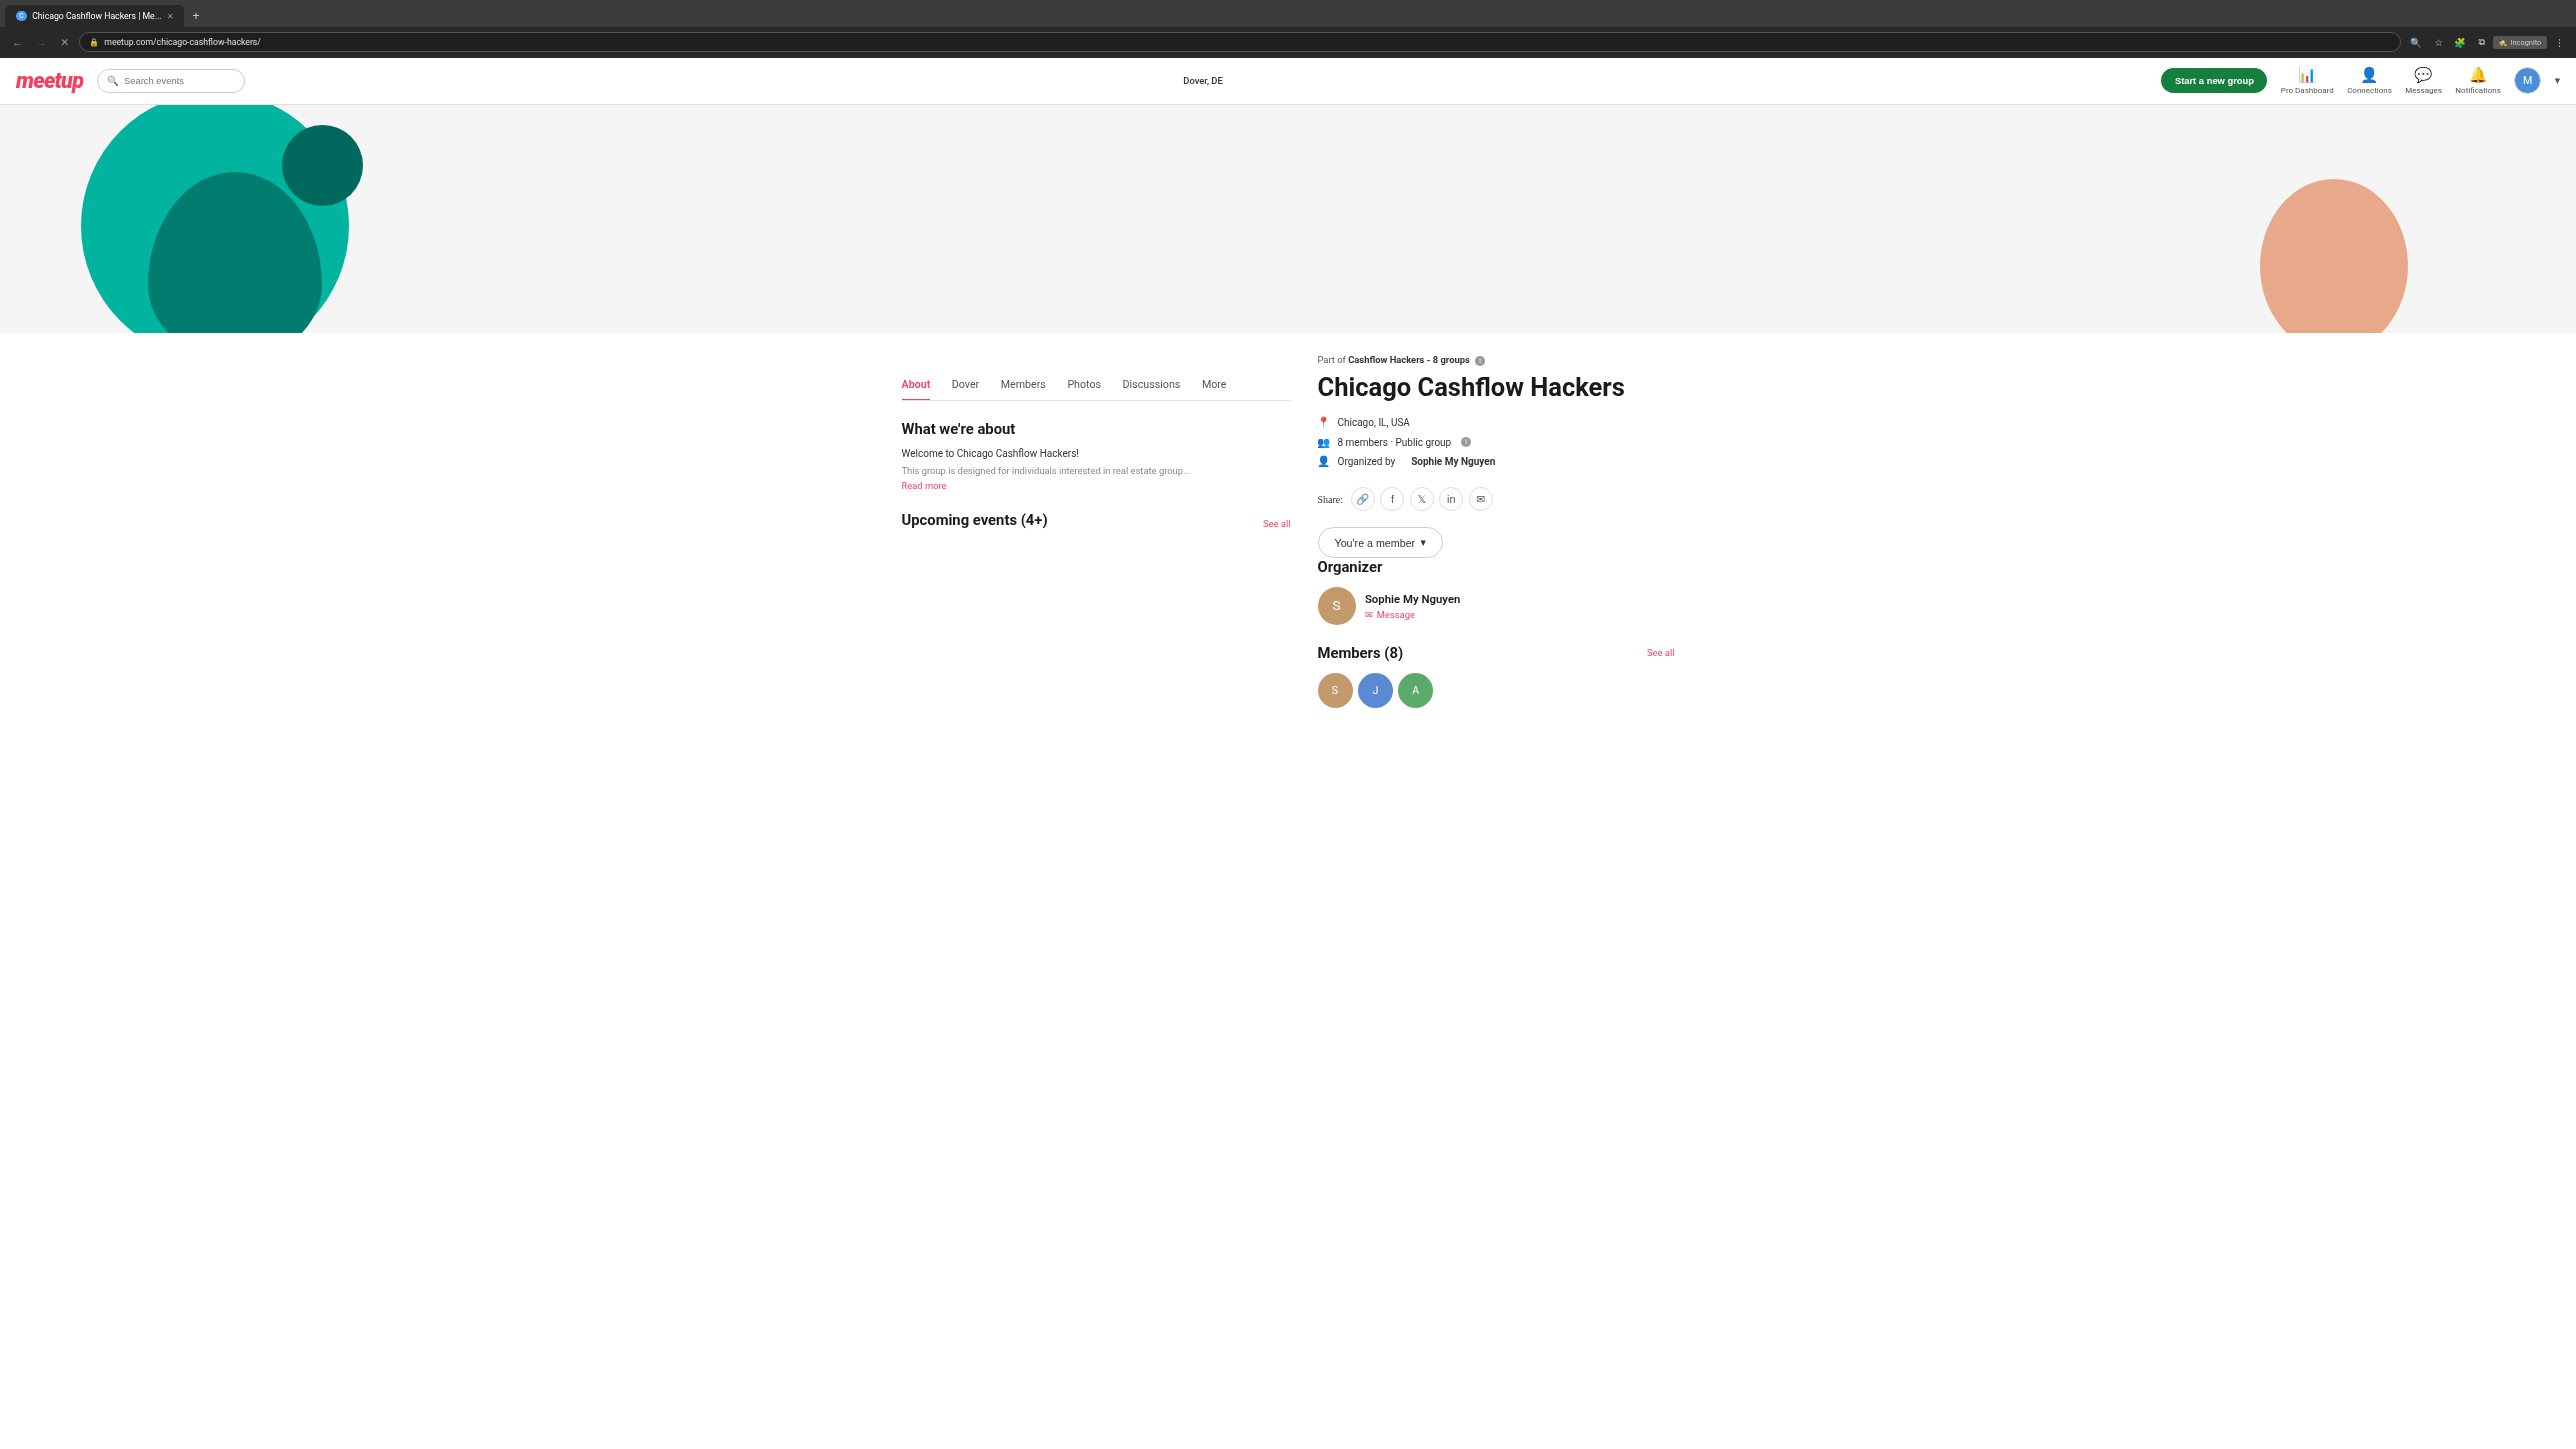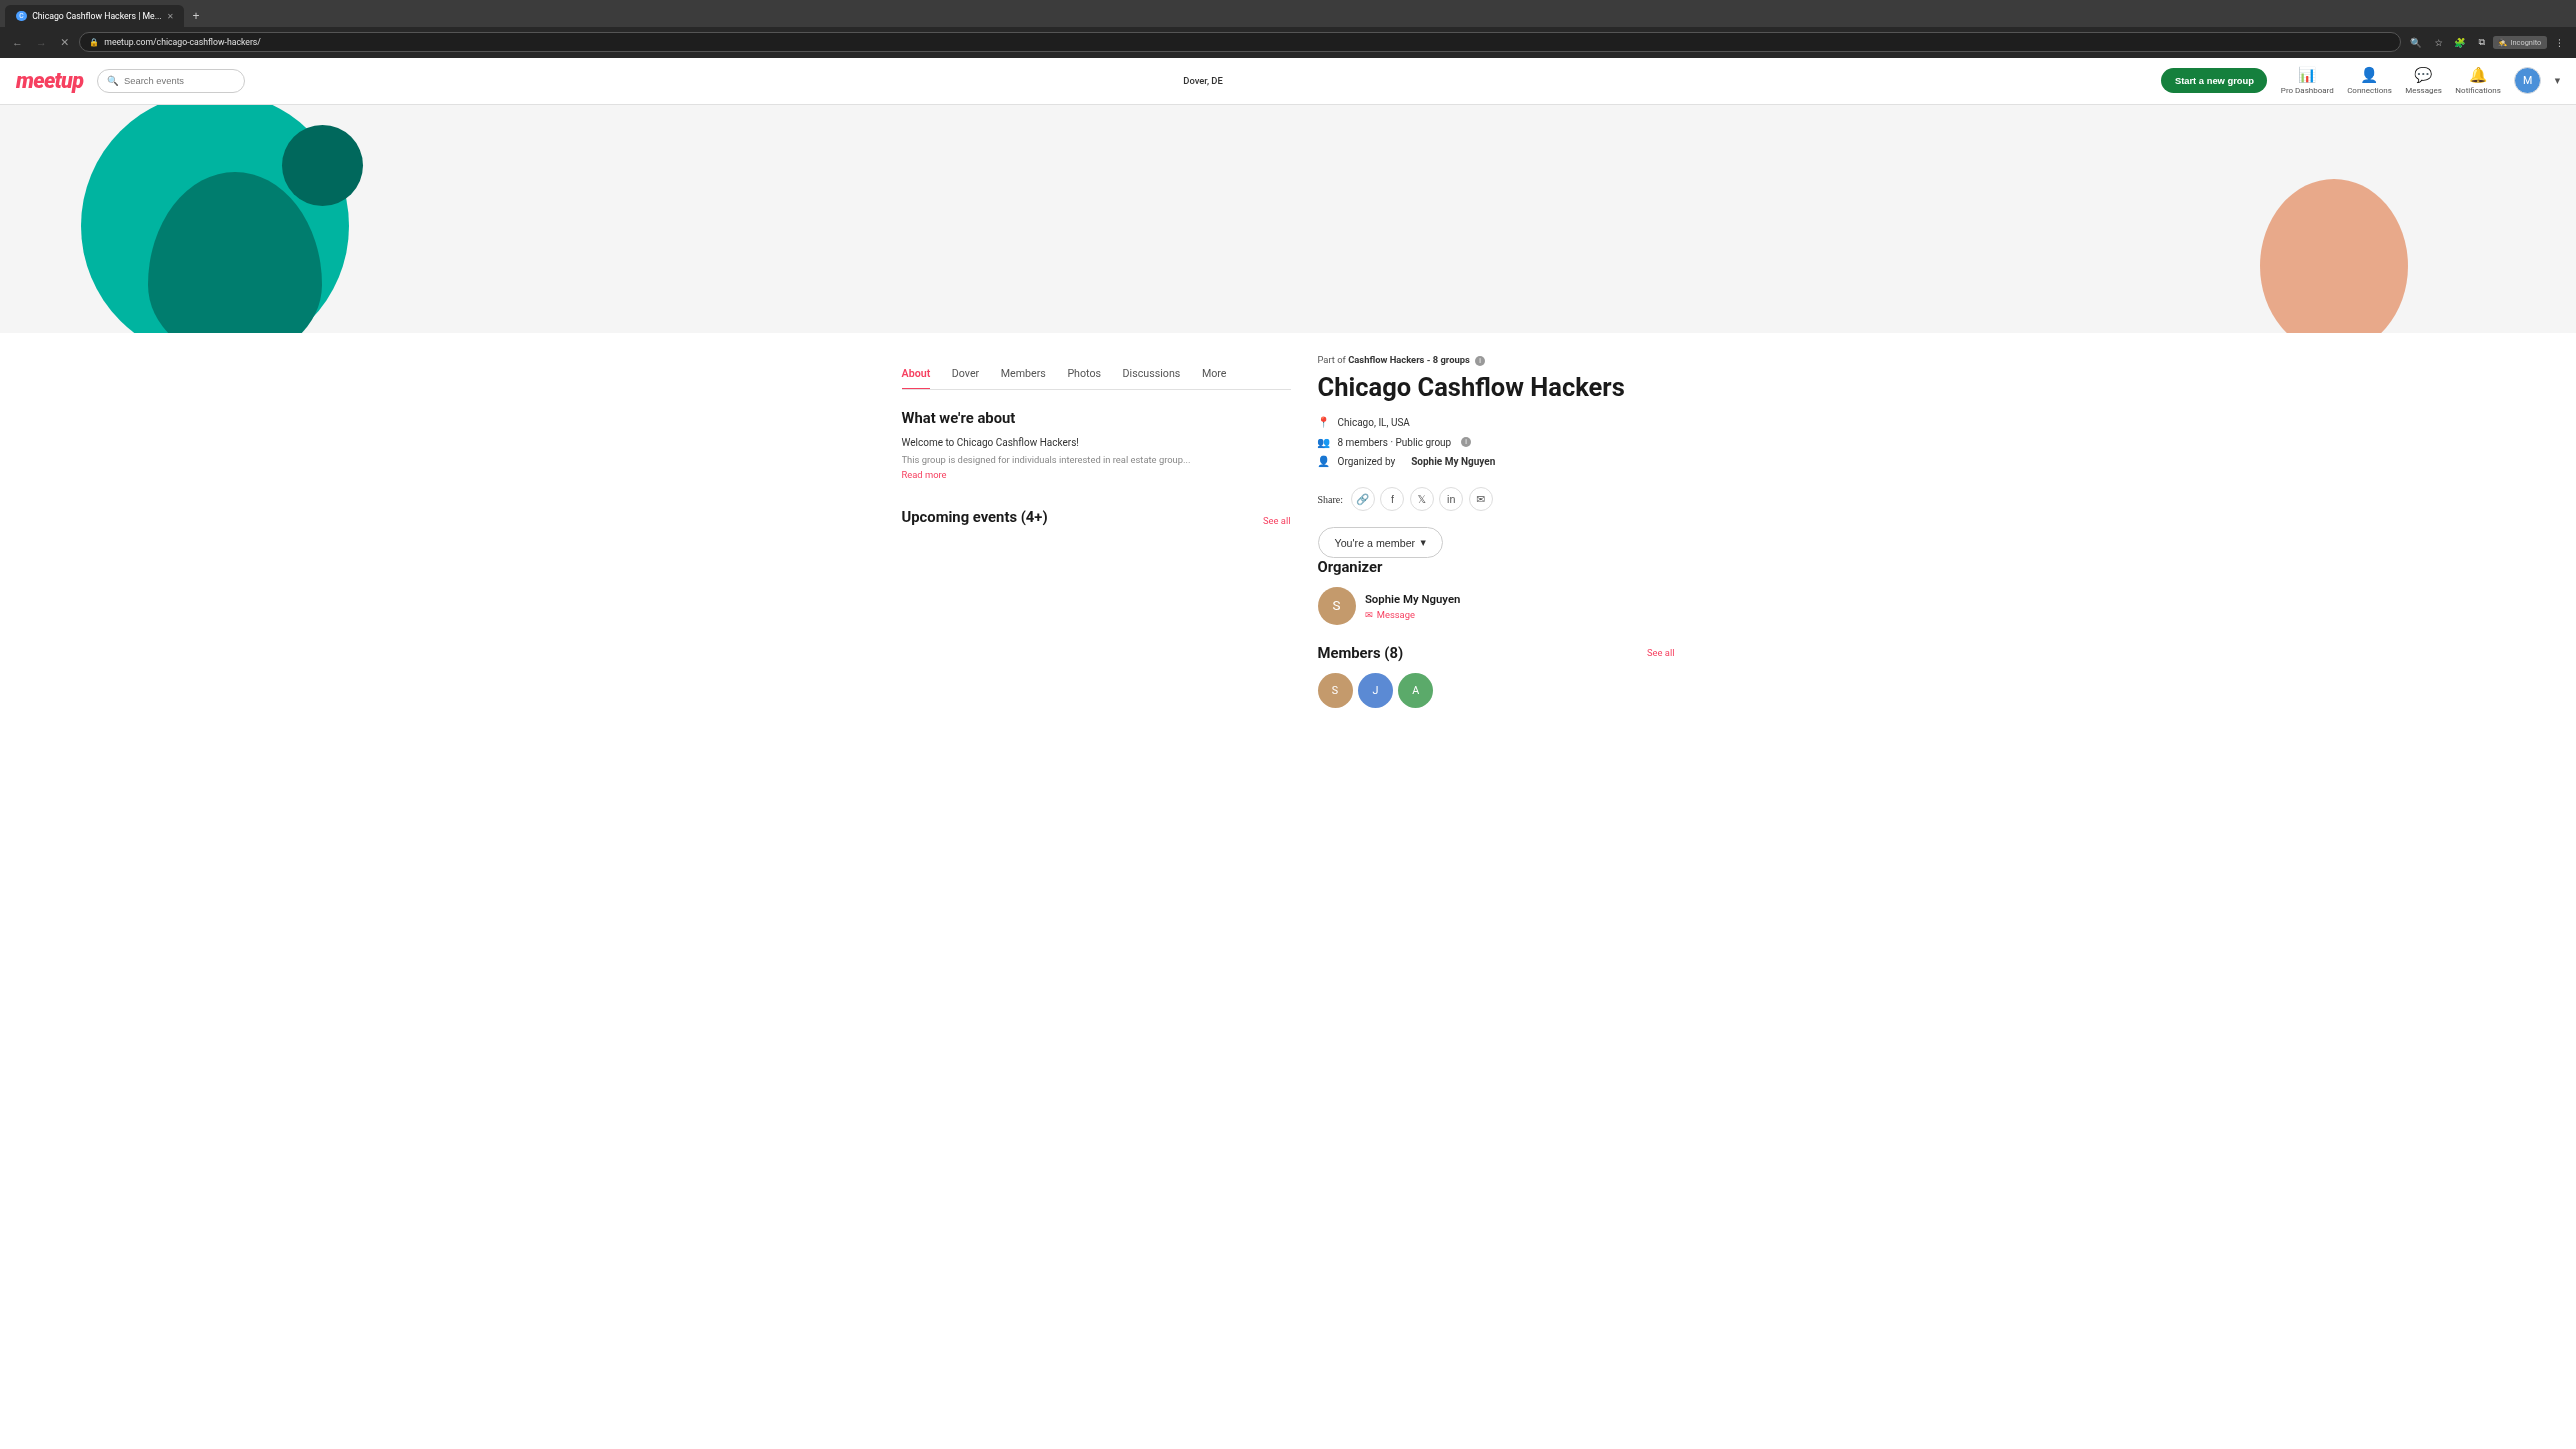--- a/index.html
+++ b/index.html
@@ -64,26 +64,26 @@
     
     .share-section { display: flex; align-items: center; gap: 8px; margin-bottom: 16px; }
     .share-label { font-size: 10px; color: #333; font-weight: 500; font-family: Liberation Serif, serif; }
     .share-icons { display: flex; gap: 5.4px; }
     .share-btn { width: 24px; height: 24px; border-radius: 50%; border: 0.7px solid #ddd; display: flex; align-items: center; justify-content: center; cursor: pointer; background: #fff; font-size: 10.7px; color: #555; }
 
     
     .member-btn { border: 0.7px solid #ccc; border-radius: 16px; padding: 8px 16px; font-size: 10.7px; color: #333; background: #fff; cursor: pointer; display: flex; align-items: center; gap: 5.4px; }
 
     
-    .tabs { display: flex; gap: 21.5px; border-bottom: 0.7px solid #e0e0e0; margin-bottom: 19px; margin-top: 5px; }
+    .tabs { display: flex; gap: 21.5px; border-bottom: 0.7px solid #e0e0e0; margin-bottom: 19px; margin-top: 16px; }
     .tab { font-size: 10.7px; color: #555; padding: 8px 0; cursor: pointer; border-bottom: 1.3px solid transparent; text-decoration: none; }
     .tab.active { color: #f64060; border-bottom: 1.3px solid #f64060; font-weight: 600; }
 
     
-    .about-section { margin-bottom: 27px; }
+    .about-section { margin-bottom: 19px; }
     .section-title { font-size: 14.8px; font-weight: 700; color: #1a1a1a; margin-bottom: 8px; }
     .about-text { font-size: 10px; color: #333; line-height: 1.6; margin-bottom: 2.7px; }
     .about-text-fade { color: #888; font-size: 9.4px; overflow: hidden; }
     .read-more { color: #f64060; font-size: 9.4px; cursor: pointer; margin-top: 4px; display: inline-block; }
 
     
     .upcoming-header { display: flex; justify-content: space-between; align-items: center; margin-bottom: 8px; }
     .see-all-link { color: #f64060; font-size: 9.4px; cursor: pointer; text-decoration: none; }
 
     

